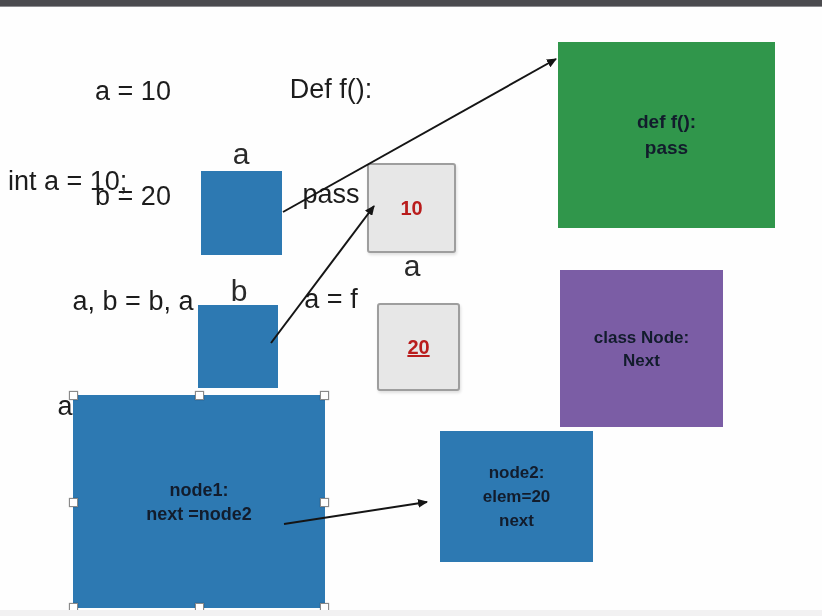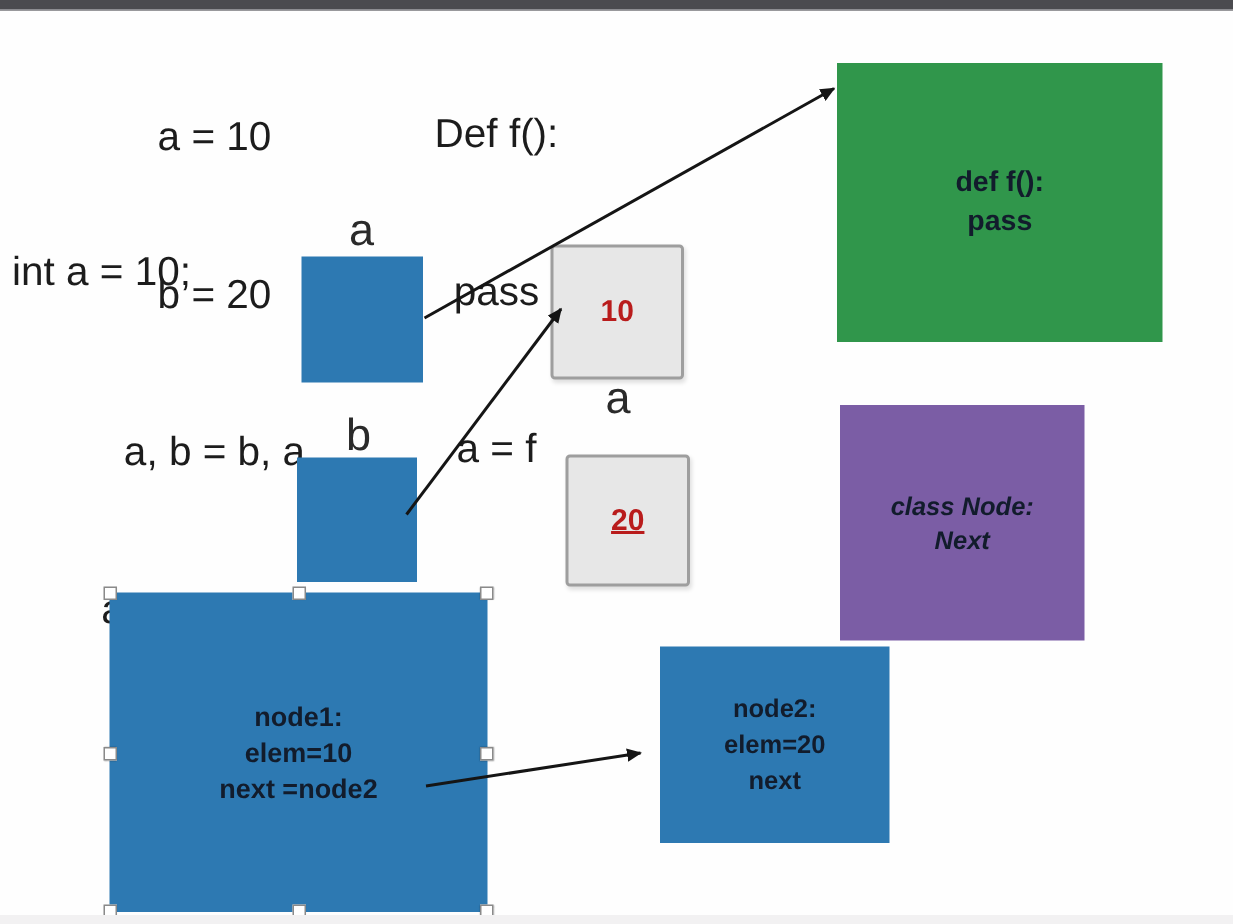--- a/index.html
+++ b/index.html
@@ -5,41 +5,41 @@
   html,body{margin:0;padding:0;background:#ffffff;}
   #canvas{
     position:relative;width:822px;height:616px;overflow:hidden;
     background:#fefefe;
     font-family:"Liberation Sans", sans-serif;
   }
   .topbar{position:absolute;left:0;top:0;width:822px;height:6px;background:#4b4b4f;border-bottom:1px solid #8d8d91;}
   .bottombar{position:absolute;left:0;top:610px;width:822px;height:6px;background:#f2f1f2;}
 
   .codeblock{position:absolute;color:#1c1c1c;font-size:27px;line-height:35px;text-align:center;white-space:pre;}
-  .swap{left:30px;top:4px;width:226px;}
+  .swap{left:20px;top:4px;width:226px;}
   .defblock{left:268px;top:2px;width:126px;}
   .intline{left:8px;top:164px;width:200px;text-align:left;}
 
   .varlabel{position:absolute;color:#2a2a2a;font-size:30px;line-height:34px;width:40px;text-align:center;}
 
   .shape{position:absolute;display:flex;align-items:center;justify-content:center;text-align:center;}
   .blue{background:#2d79b2;}
   .green{background:#30964b;}
   .purple{background:#7b5da5;}
   .shape .txt{color:#121c2c;font-weight:bold;}
 
   .valuebox{
     position:absolute;display:flex;align-items:center;justify-content:center;
     background:#e7e7e7;border:2px solid #9e9e9e;border-radius:3px;
     box-shadow:1px 2px 3px rgba(0,0,0,0.12);
     color:#b91c1c;font-size:20px;font-weight:bold;
   }
 
   .func-txt{font-size:19px;line-height:26px;}
-  .class-txt{font-size:17px;line-height:23px;font-style:italic;}
+  .class-txt{font-size:17px;line-height:23px;}
   .node1-txt{font-size:18px;line-height:24px;}
   .node2-txt{font-size:17px;line-height:24px;}
 
   .handle{
     position:absolute;width:7px;height:7px;background:#ffffff;
     border:1px solid #8a8a8a;box-shadow:0 0 1px rgba(0,0,0,0.4);
   }
   svg.arrows{position:absolute;left:0;top:0;width:822px;height:616px;pointer-events:none;}
   svg.arrows line{pointer-events:stroke;}
 </style>
@@ -91,21 +91,20 @@
   <div class="shape purple" style="left:560px;top:270px;width:163px;height:157px;">
     <div class="txt class-txt">
       <div>class Node:</div>
       <div>Next</div>
     </div>
   </div>
 
   <div class="shape blue" style="left:73px;top:395px;width:252px;height:213px;">
     <div class="txt node1-txt">
       <div>node1:</div>
-      <div>elem=10</div>
       <div>next =node2</div>
     </div>
     <div class="handle" style="left:-4px;top:-4px;"></div>
     <div class="handle" style="left:calc(50% - 4px);top:-4px;"></div>
     <div class="handle" style="right:-4px;top:-4px;"></div>
     <div class="handle" style="left:-4px;top:calc(50% - 4px);"></div>
     <div class="handle" style="right:-4px;top:calc(50% - 4px);"></div>
     <div class="handle" style="left:-4px;bottom:-4px;"></div>
     <div class="handle" style="left:calc(50% - 4px);bottom:-4px;"></div>
     <div class="handle" style="right:-4px;bottom:-4px;"></div>

